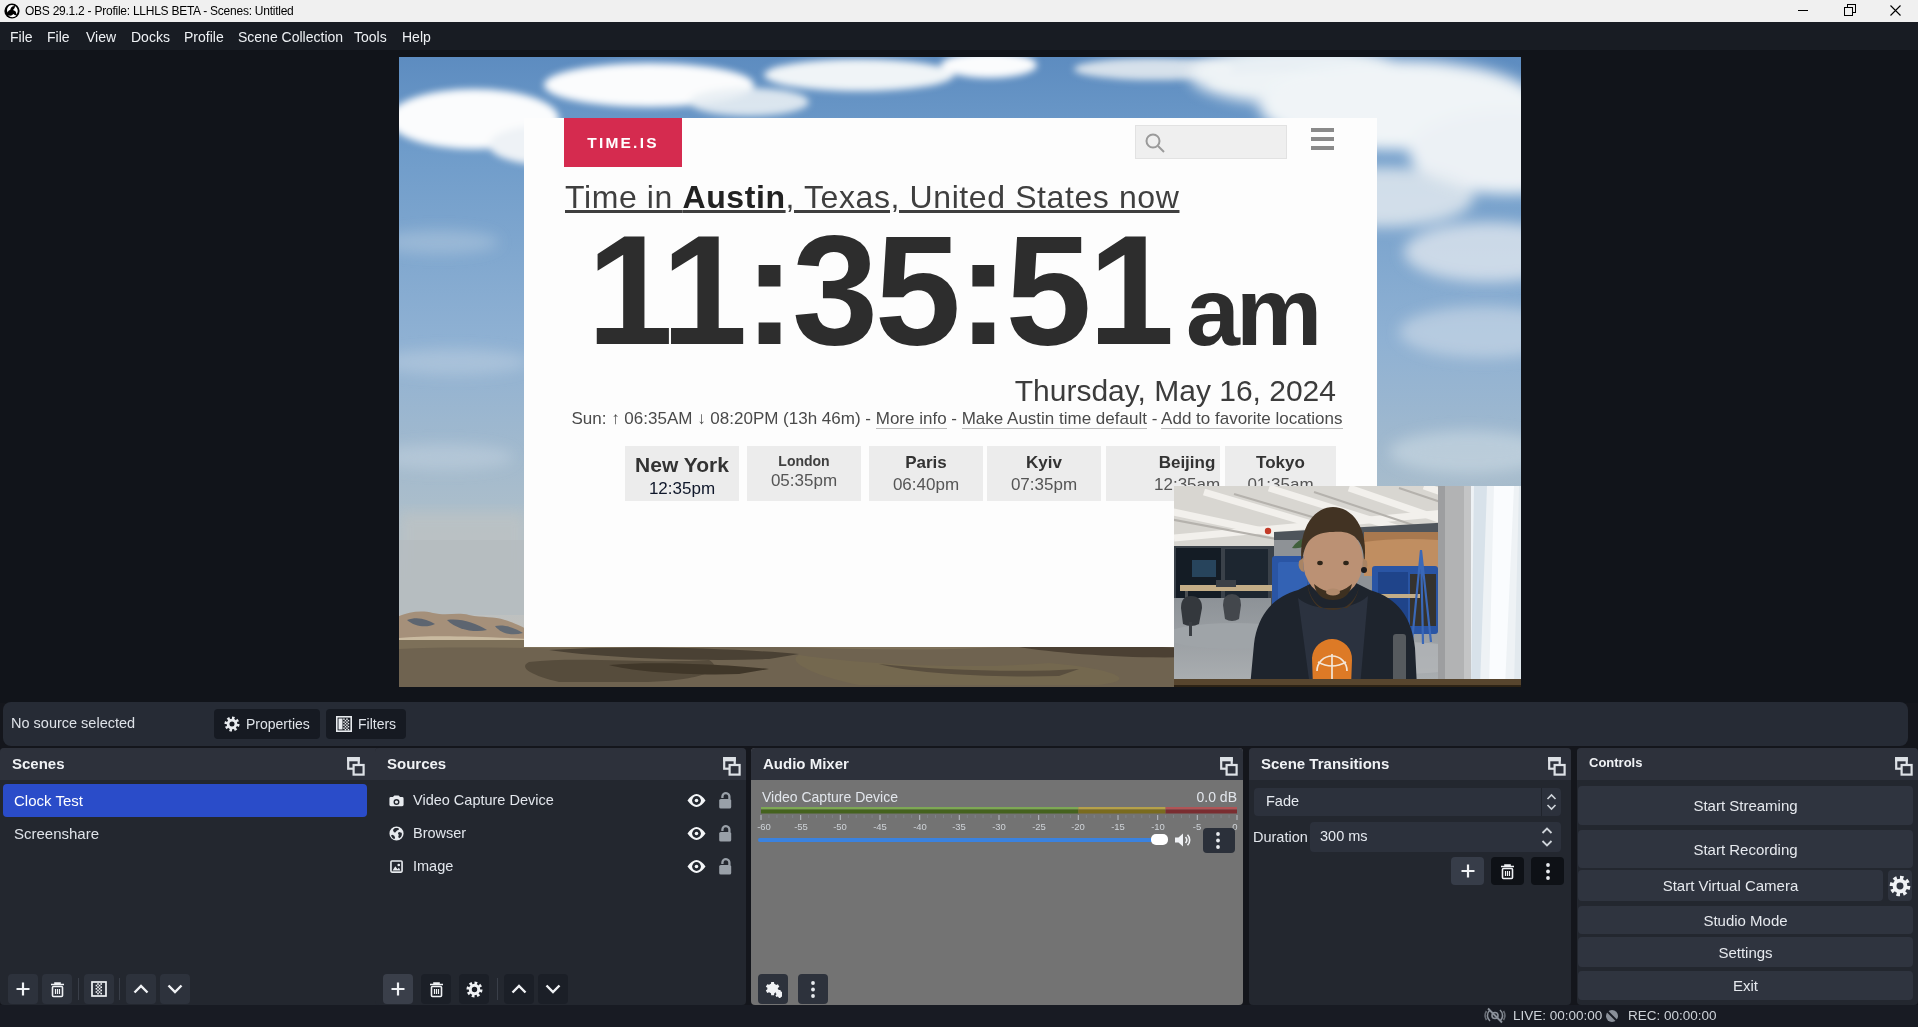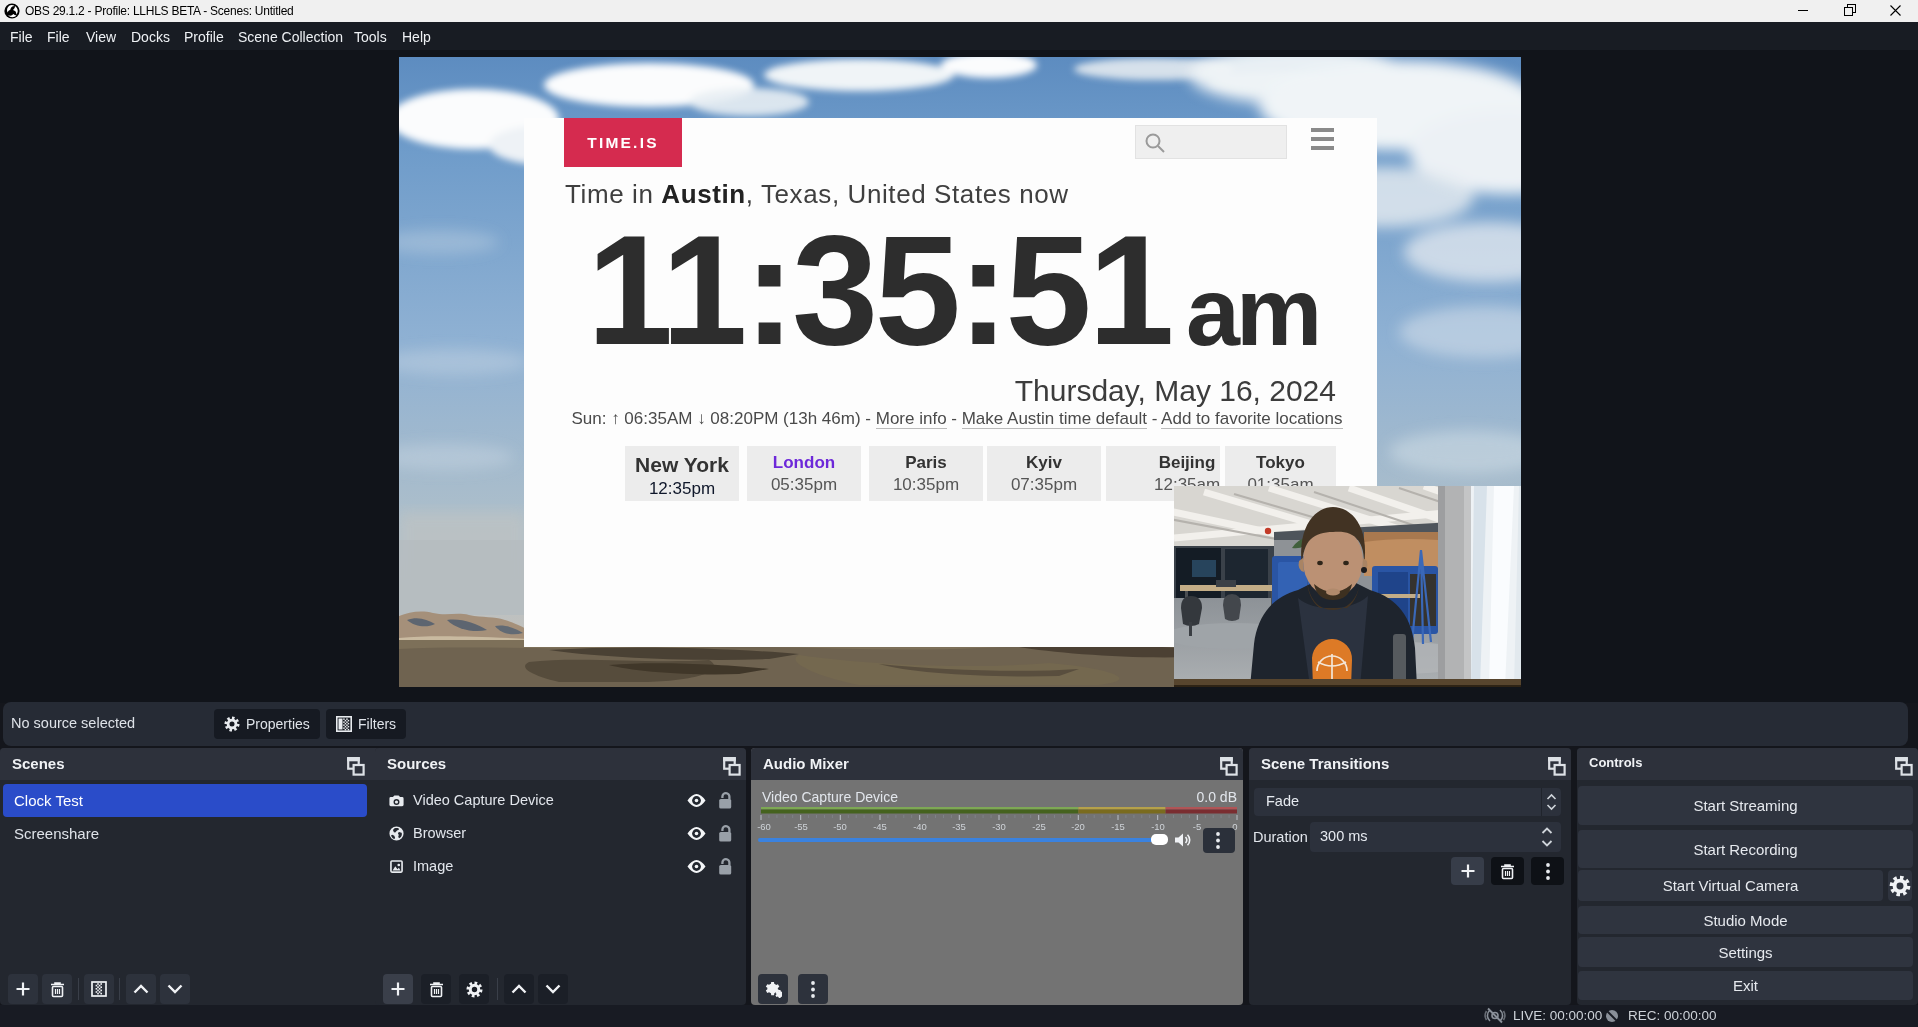--- a/index.html
+++ b/index.html
@@ -128,40 +128,40 @@
   <div class="abs" style="left:736px;top:68px;width:152px;height:34px;background:#efefef;border:1px solid #e2e2e2;"></div>
   <svg class="abs" style="left:744px;top:74px;" width="24" height="24" viewBox="0 0 24 24">
       <circle cx="10" cy="10" r="6.5" fill="none" stroke="#9a9a9a" stroke-width="2"></circle>
       <path d="M15 15 L21 21" stroke="#9a9a9a" stroke-width="2"></path>
     </svg>
 
   <div class="abs" style="left:912px;top:71px;width:23px;height:4px;background:#8a8a8a;"></div>
   <div class="abs" style="left:912px;top:80px;width:23px;height:4px;background:#8a8a8a;"></div>
   <div class="abs" style="left:912px;top:89px;width:23px;height:4px;background:#8a8a8a;"></div>
 
-  <div class="abs" style="left:166px;top:122px;font-size:26px;color:#3f3f3f;letter-spacing:0.6px;">Time in <b style="color:#222;">Austin</b>, Texas, United States now</div>
+  <div class="abs" style="left:166px;top:122px;font-size:32px;color:#3f3f3f;letter-spacing:0.6px;text-decoration:underline;">Time in <b style="color:#222;">Austin</b>, Texas, United States now</div>
 
   <div class="abs" style="left:188px;top:171px;font-size:155px;font-weight:bold;color:#2d2d2d;letter-spacing:-3.5px;line-height:125px;">11:35:51</div>
   <div class="abs" style="left:787px;top:231px;font-size:97px;font-weight:bold;color:#2d2d2d;letter-spacing:-4px;line-height:47px;">am</div>
 
   <div class="abs" style="left:500px;top:317px;width:437px;text-align:right;font-size:30px;color:#3c3c3c;">Thursday, May 16, 2024</div>
 
   <div class="abs" style="left:168px;top:352px;width:780px;text-align:center;font-size:17px;color:#4a4a4a;line-height:19px;">Sun: ↑ 06:35AM ↓ 08:20PM (13h 46m) - <span style="border-bottom:1px solid #bbb;">More info</span> - <span style="border-bottom:1px solid #bbb;">Make Austin time default</span> - <span style="border-bottom:1px solid #bbb;">Add to favorite locations</span></div>
 
   <div class="abs" style="left:226px;top:389px;width:114px;height:55px;background:#ececec;text-align:center;">
       <div style="font-size:21px;font-weight:bold;color:#333;margin-top:7px;">New York</div>
       <div style="font-size:17px;color:#0f172a;margin-top:2px;">12:35pm</div>
     </div>
   <div class="abs" style="left:348px;top:389px;width:114px;height:55px;background:#ececec;text-align:center;">
-      <div style="font-size:17px;font-weight:bold;color:#6d28d9;margin-top:7px;">London</div>
+      <div style="font-size:14px;font-weight:bold;color:#404040;margin-top:7px;">London</div>
       <div style="font-size:17px;color:#555;margin-top:2px;">05:35pm</div>
     </div>
   <div class="abs" style="left:470px;top:389px;width:114px;height:55px;background:#ececec;text-align:center;">
       <div style="font-size:17px;font-weight:bold;color:#333;margin-top:7px;">Paris</div>
-      <div style="font-size:17px;color:#555;margin-top:2px;">10:35pm</div>
+      <div style="font-size:17px;color:#555;margin-top:2px;">06:40pm</div>
     </div>
   <div class="abs" style="left:588px;top:389px;width:114px;height:55px;background:#ececec;text-align:center;">
       <div style="font-size:17px;font-weight:bold;color:#333;margin-top:7px;">Kyiv</div>
       <div style="font-size:17px;color:#555;margin-top:2px;">07:35pm</div>
     </div>
   <div class="abs" style="left:707px;top:389px;width:114px;height:55px;background:#ececec;text-align:center;padding-left:48px;">
       <div style="font-size:17px;font-weight:bold;color:#333;margin-top:7px;">Beijing</div>
       <div style="font-size:17px;color:#555;margin-top:2px;">12:35am</div>
     </div>
   <div class="abs" style="left:826px;top:389px;width:111px;height:55px;background:#ececec;text-align:center;">

